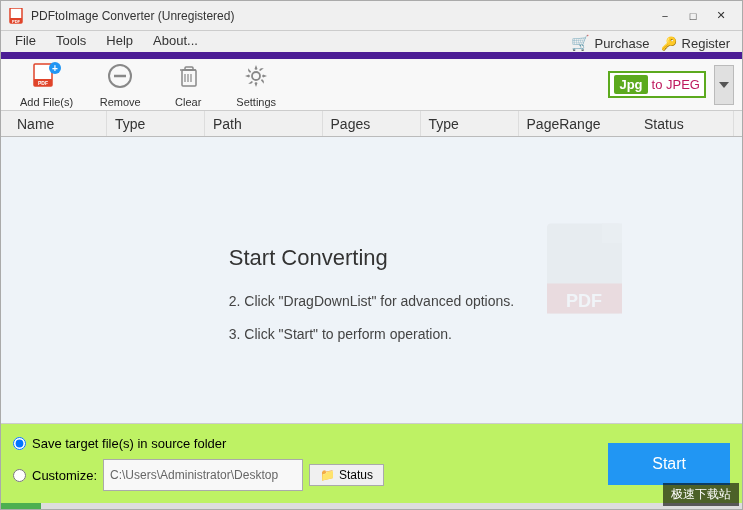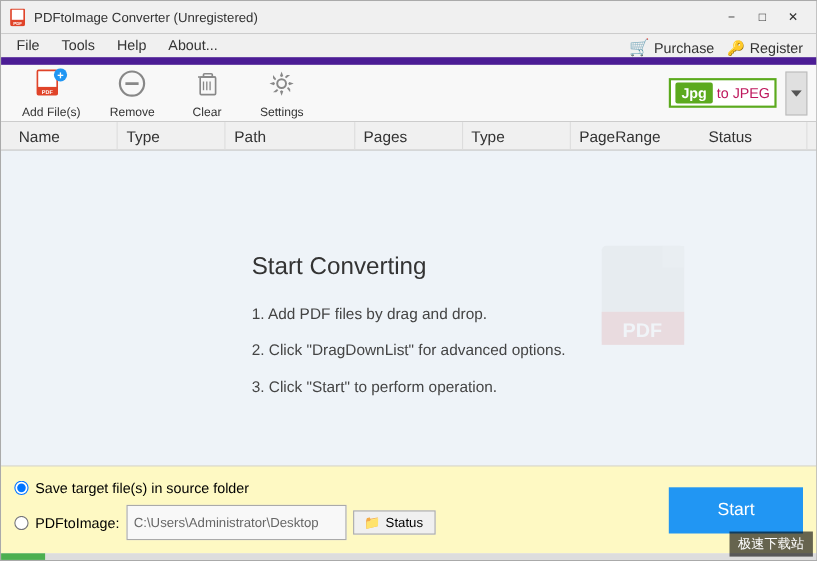--- a/index.html
+++ b/index.html
@@ -217,21 +217,21 @@
     }
     .instruction {
       font-size: 14px;
       color: #444;
       margin-bottom: 12px;
       line-height: 1.5;
     }
 
     
     .bottom-panel {
-      background: #fef9c3;
+      background: #bef264;
       border-top: 1px solid #ccc;
       padding: 8px 12px;
       display: flex;
       align-items: center;
       justify-content: space-between;
       height: 80px;
     }
     .bottom-left {
       display: flex;
       flex-direction: column;
@@ -447,35 +447,34 @@
         <rect x="5" y="5" width="75" height="90" rx="4" fill="#bbbbbb"></rect>
         <polygon points="60,5 80,25 60,25" fill="#999"></polygon>
         <rect x="60" y="5" width="20" height="20" fill="#cccccc"></rect>
         <rect x="5" y="65" width="75" height="30" rx="0" fill="#cc3333"></rect>
         <text x="42" y="88" font-size="18" fill="white" text-anchor="middle" font-weight="bold">PDF</text>
       </svg>
     </div>
 
     <div class="start-converting">
       <div class="start-title">Start Converting</div>
-      <div class="instruction">1. Add PDF files by drag and drop.</div>
       <div class="instruction">2. Click "DragDownList" for advanced options.</div>
       <div class="instruction">3. Click "Start" to perform operation.</div>
     </div>
   </div>
 
   <div class="bottom-panel">
     <div class="bottom-left">
       <div class="radio-row">
         <input type="radio" name="saveMode" class="radio-input" checked="" style="">
         <span>Save target file(s) in source folder</span>
       </div>
       <div class="path-row">
         <input type="radio" name="saveMode" class="radio-input" style="">
-        <span>PDFtoImage:</span>
+        <span>Customize:</span>
         <input type="text" class="path-input" value="C:\Users\Administrator\Desktop" style="">
         <button class="browse-btn">
           <span>📁</span>
           <span>Status</span>
         </button>
       </div>
     </div>
     <button class="start-btn">Start</button>
   </div>
 

